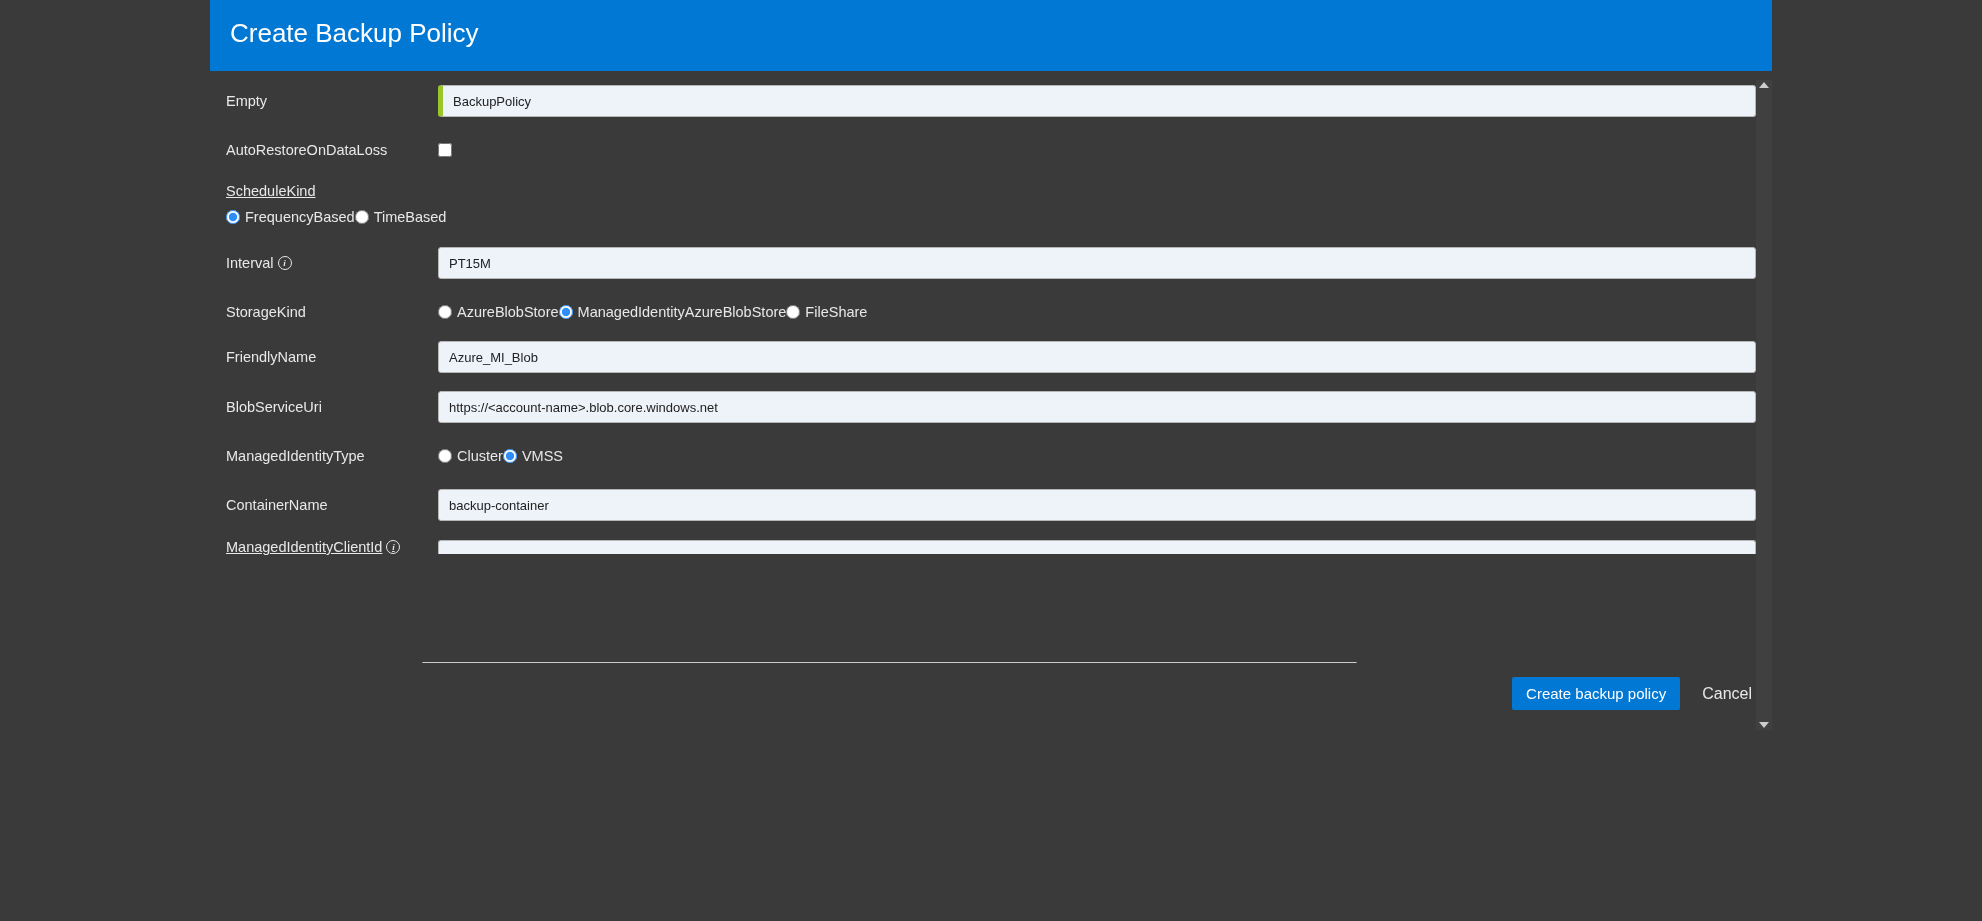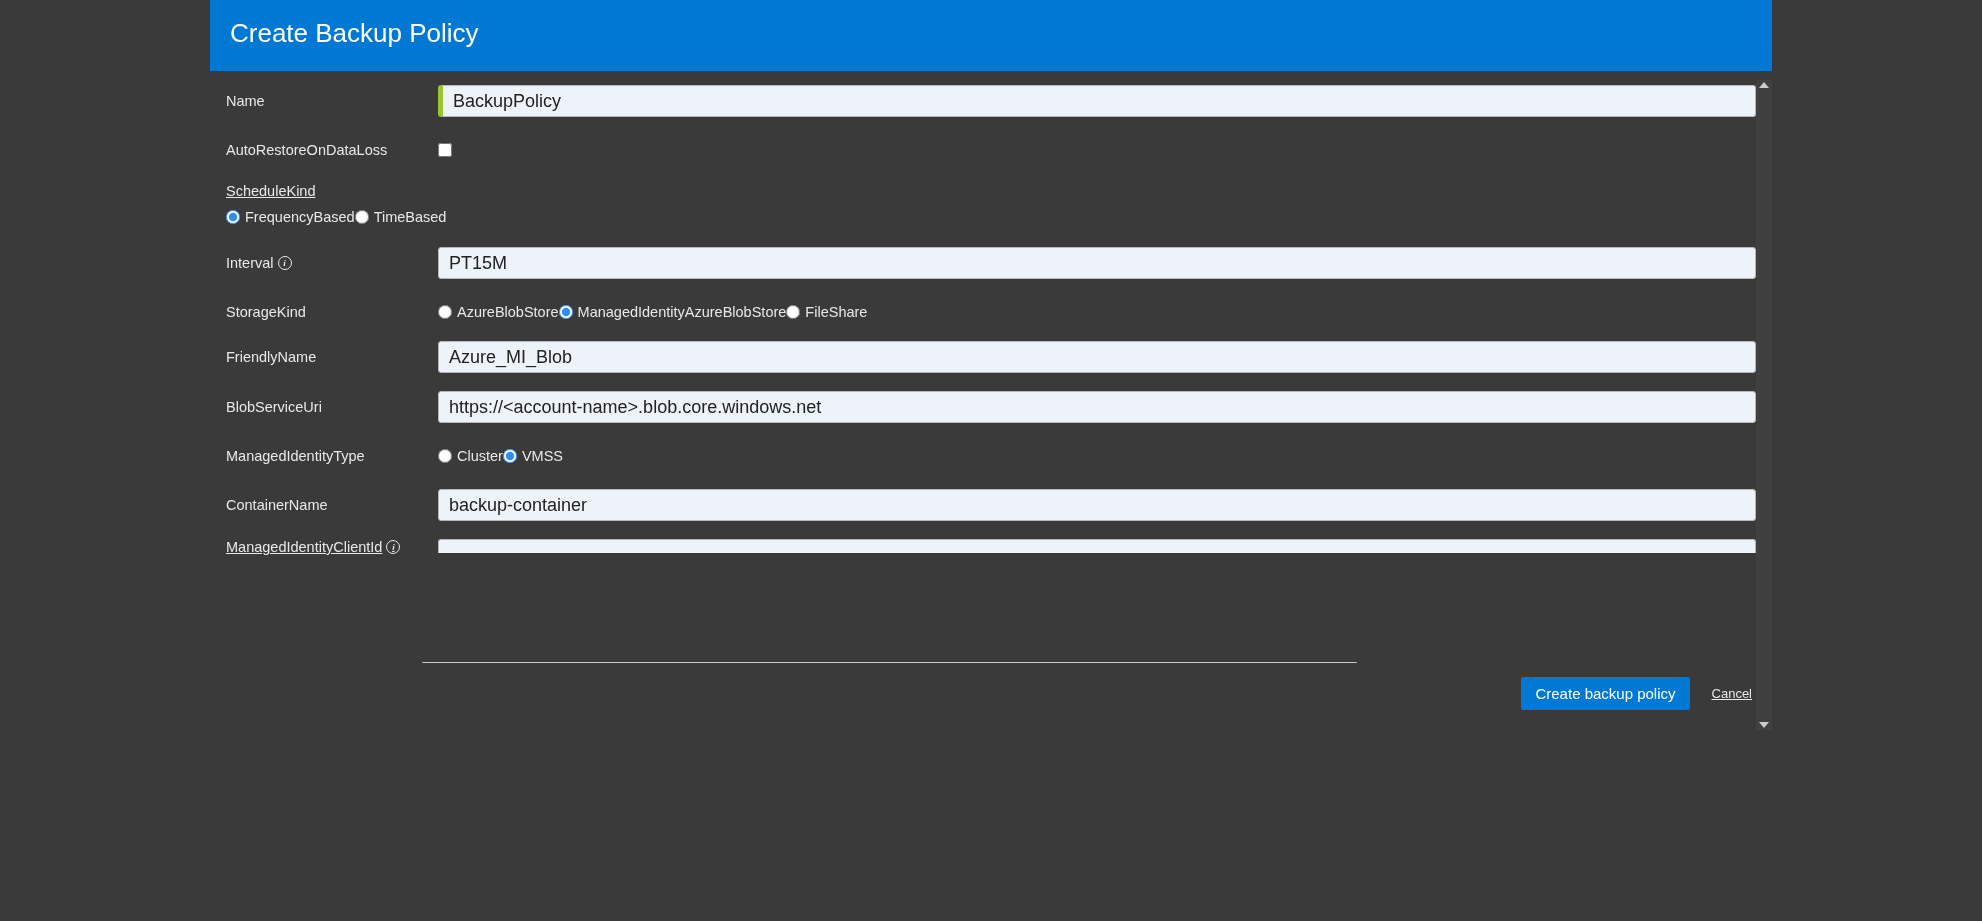--- a/index.html
+++ b/index.html
@@ -48,21 +48,21 @@
       align-items: center;
       gap: 4px;
     }
     .text-input {
       flex: 1;
       height: 32px;
       background: #eef2f9;
       border: 1px solid #b6b6b6;
       border-radius: 3px;
       padding: 0 10px;
-      font-size: 18px;
+      font-size: 13px;
       color: #222;
       outline: none;
     }
     .text-input.valid {
       border-left: 5px solid #9ac52b;
     }
     .text-input.client-id {
       flex: 1;
       height: 32px;
       background: #eef2f9;
@@ -145,23 +145,22 @@
       border: none;
       padding: 8px 14px;
       font-size: 15px;
       border-radius: 2px;
       cursor: pointer;
     }
     .btn-link {
       background: none;
       border: none;
       color: #e8e8e8;
-      font-size: 13px;
+      font-size: 16px;
       cursor: pointer;
-      text-decoration: underline;
     }
     .scrollbar-right {
       position: absolute;
       right: 0;
       top: 80px;
       width: 16px;
       height: calc(100% - 80px);
       display:flex;
       flex-direction:column;
       align-items:center;
@@ -187,21 +186,21 @@
   </style>
 </head>
 <body>
 
 <div class="modal">
   <div class="modal-header">Create Backup Policy</div>
 
   <div class="modal-body">
 
     <div class="form-row">
-      <div class="form-label">Name</div>
+      <div class="form-label">Empty</div>
       <input type="text" class="text-input valid" value="BackupPolicy" style="">
     </div>
 
     <div class="form-row">
       <div class="form-label">AutoRestoreOnDataLoss</div>
       <input type="checkbox" class="checkbox" style="">
     </div>
 
 
     <div class="section-heading">ScheduleKind</div>

